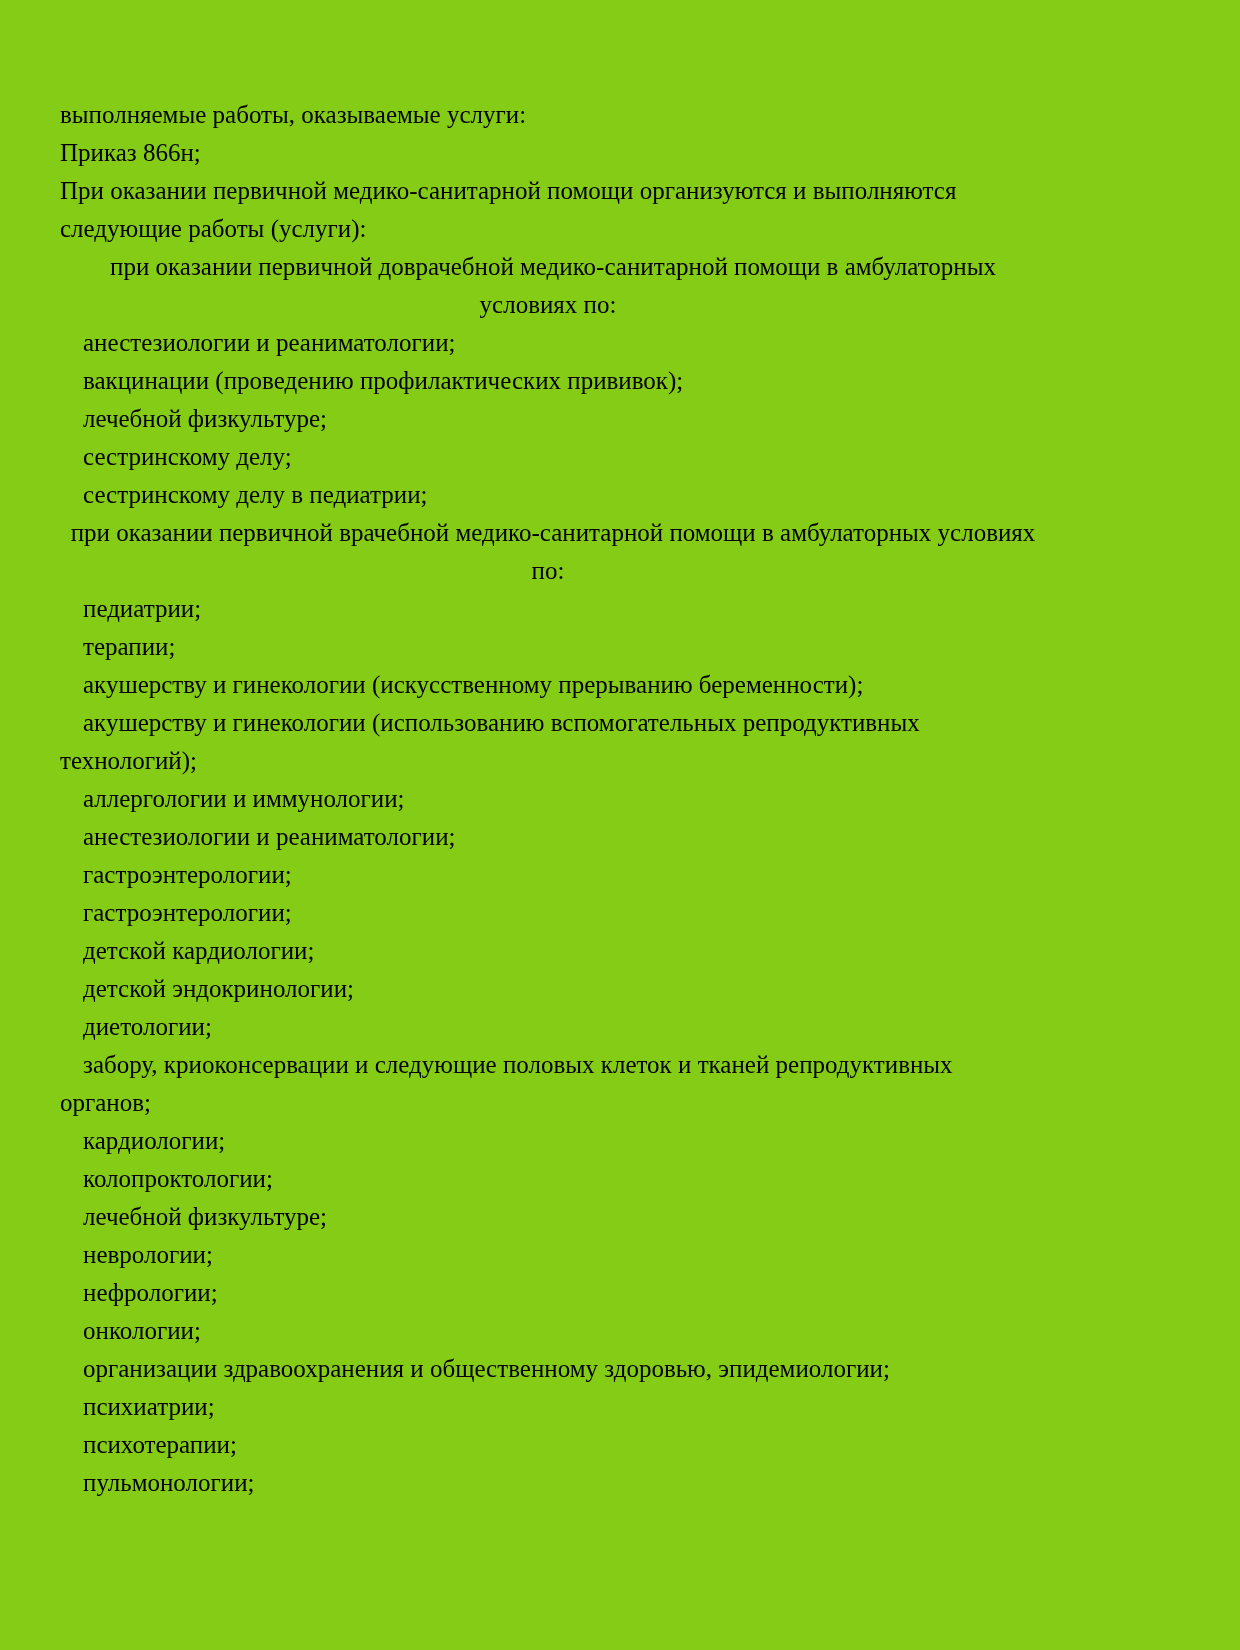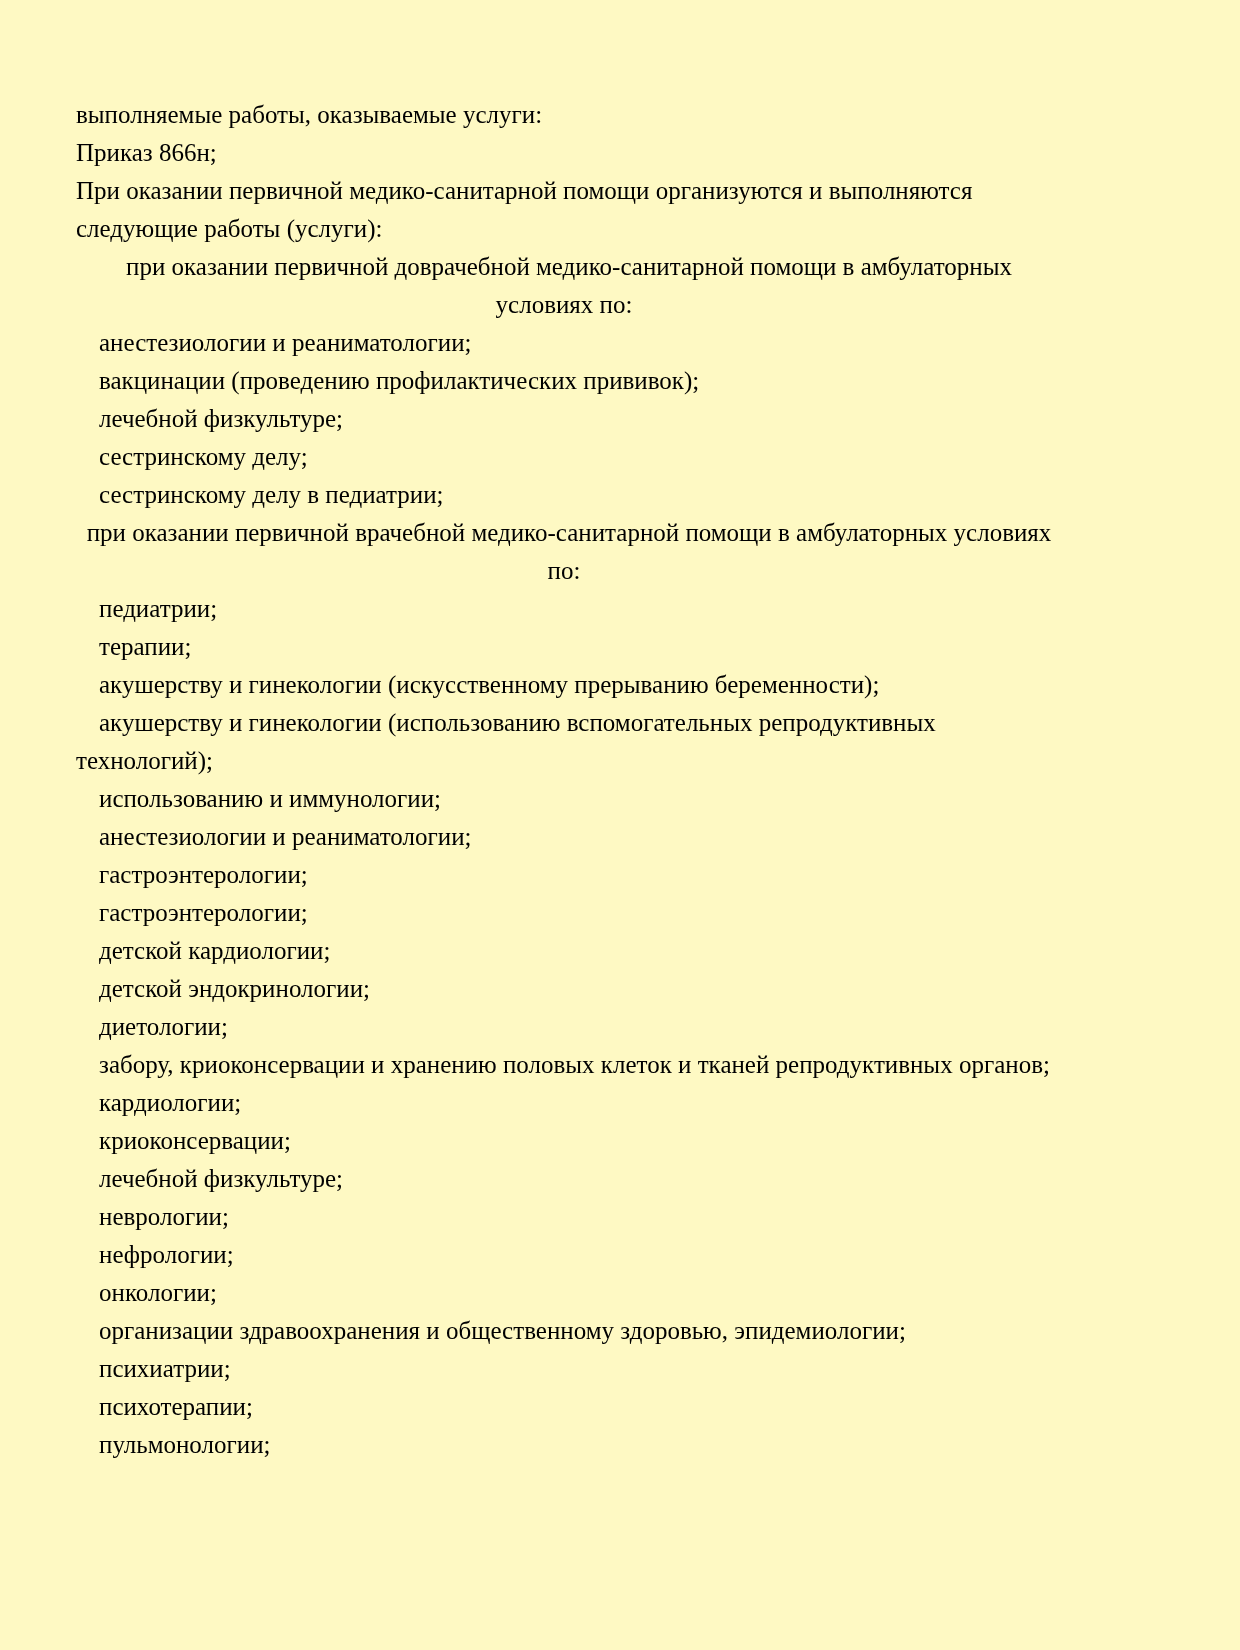--- a/index.html
+++ b/index.html
@@ -4,23 +4,23 @@
 <style>
   html, body {
     margin: 0;
     padding: 0;
     background: #ffffff;
   }
   .page {
     position: relative;
     width: 1240px;
     height: 1650px;
-    background: #fef9c3;
+    background: #84cc16;
     box-sizing: border-box;
-    padding: 96px 120px 0 76px;
+    padding: 96px 120px 0 60px;
     overflow: hidden;
   }
   .text-column {
     width: 976px;
     font-family: "Liberation Serif", "DejaVu Serif", serif;
     font-size: 25px;
     line-height: 38px;
     color: #000000;
     text-rendering: optimizeLegibility;
   }
@@ -45,30 +45,30 @@
       <p class="ind-2">анестезиологии и реаниматологии;</p>
       <p class="ind-2">вакцинации (проведению профилактических прививок);</p>
       <p class="ind-2">лечебной физкультуре;</p>
       <p class="ind-2">сестринскому делу;</p>
       <p class="ind-2">сестринскому делу в педиатрии;</p>
       <p class="ind-1">при оказании первичной врачебной медико-санитарной помощи в амбулаторных условиях по:</p>
       <p class="ind-2">педиатрии;</p>
       <p class="ind-2">терапии;</p>
       <p class="ind-2">акушерству и гинекологии (искусственному прерыванию беременности);</p>
       <p class="ind-2">акушерству и гинекологии (использованию вспомогательных репродуктивных технологий);</p>
-      <p class="ind-2">использованию и иммунологии;</p>
+      <p class="ind-2">аллергологии и иммунологии;</p>
       <p class="ind-2">анестезиологии и реаниматологии;</p>
       <p class="ind-2">гастроэнтерологии;</p>
       <p class="ind-2">гастроэнтерологии;</p>
       <p class="ind-2">детской кардиологии;</p>
       <p class="ind-2">детской эндокринологии;</p>
       <p class="ind-2">диетологии;</p>
-      <p class="ind-2">забору, криоконсервации и хранению половых клеток и тканей репродуктивных органов;</p>
+      <p class="ind-2">забору, криоконсервации и следующие половых клеток и тканей репродуктивных органов;</p>
       <p class="ind-2">кардиологии;</p>
-      <p class="ind-2">криоконсервации;</p>
+      <p class="ind-2">колопроктологии;</p>
       <p class="ind-2">лечебной физкультуре;</p>
       <p class="ind-2">неврологии;</p>
       <p class="ind-2">нефрологии;</p>
       <p class="ind-2">онкологии;</p>
       <p class="ind-2">организации здравоохранения и общественному здоровью, эпидемиологии;</p>
       <p class="ind-2">психиатрии;</p>
       <p class="ind-2">психотерапии;</p>
       <p class="ind-2">пульмонологии;</p>
     </div>
 </div>

